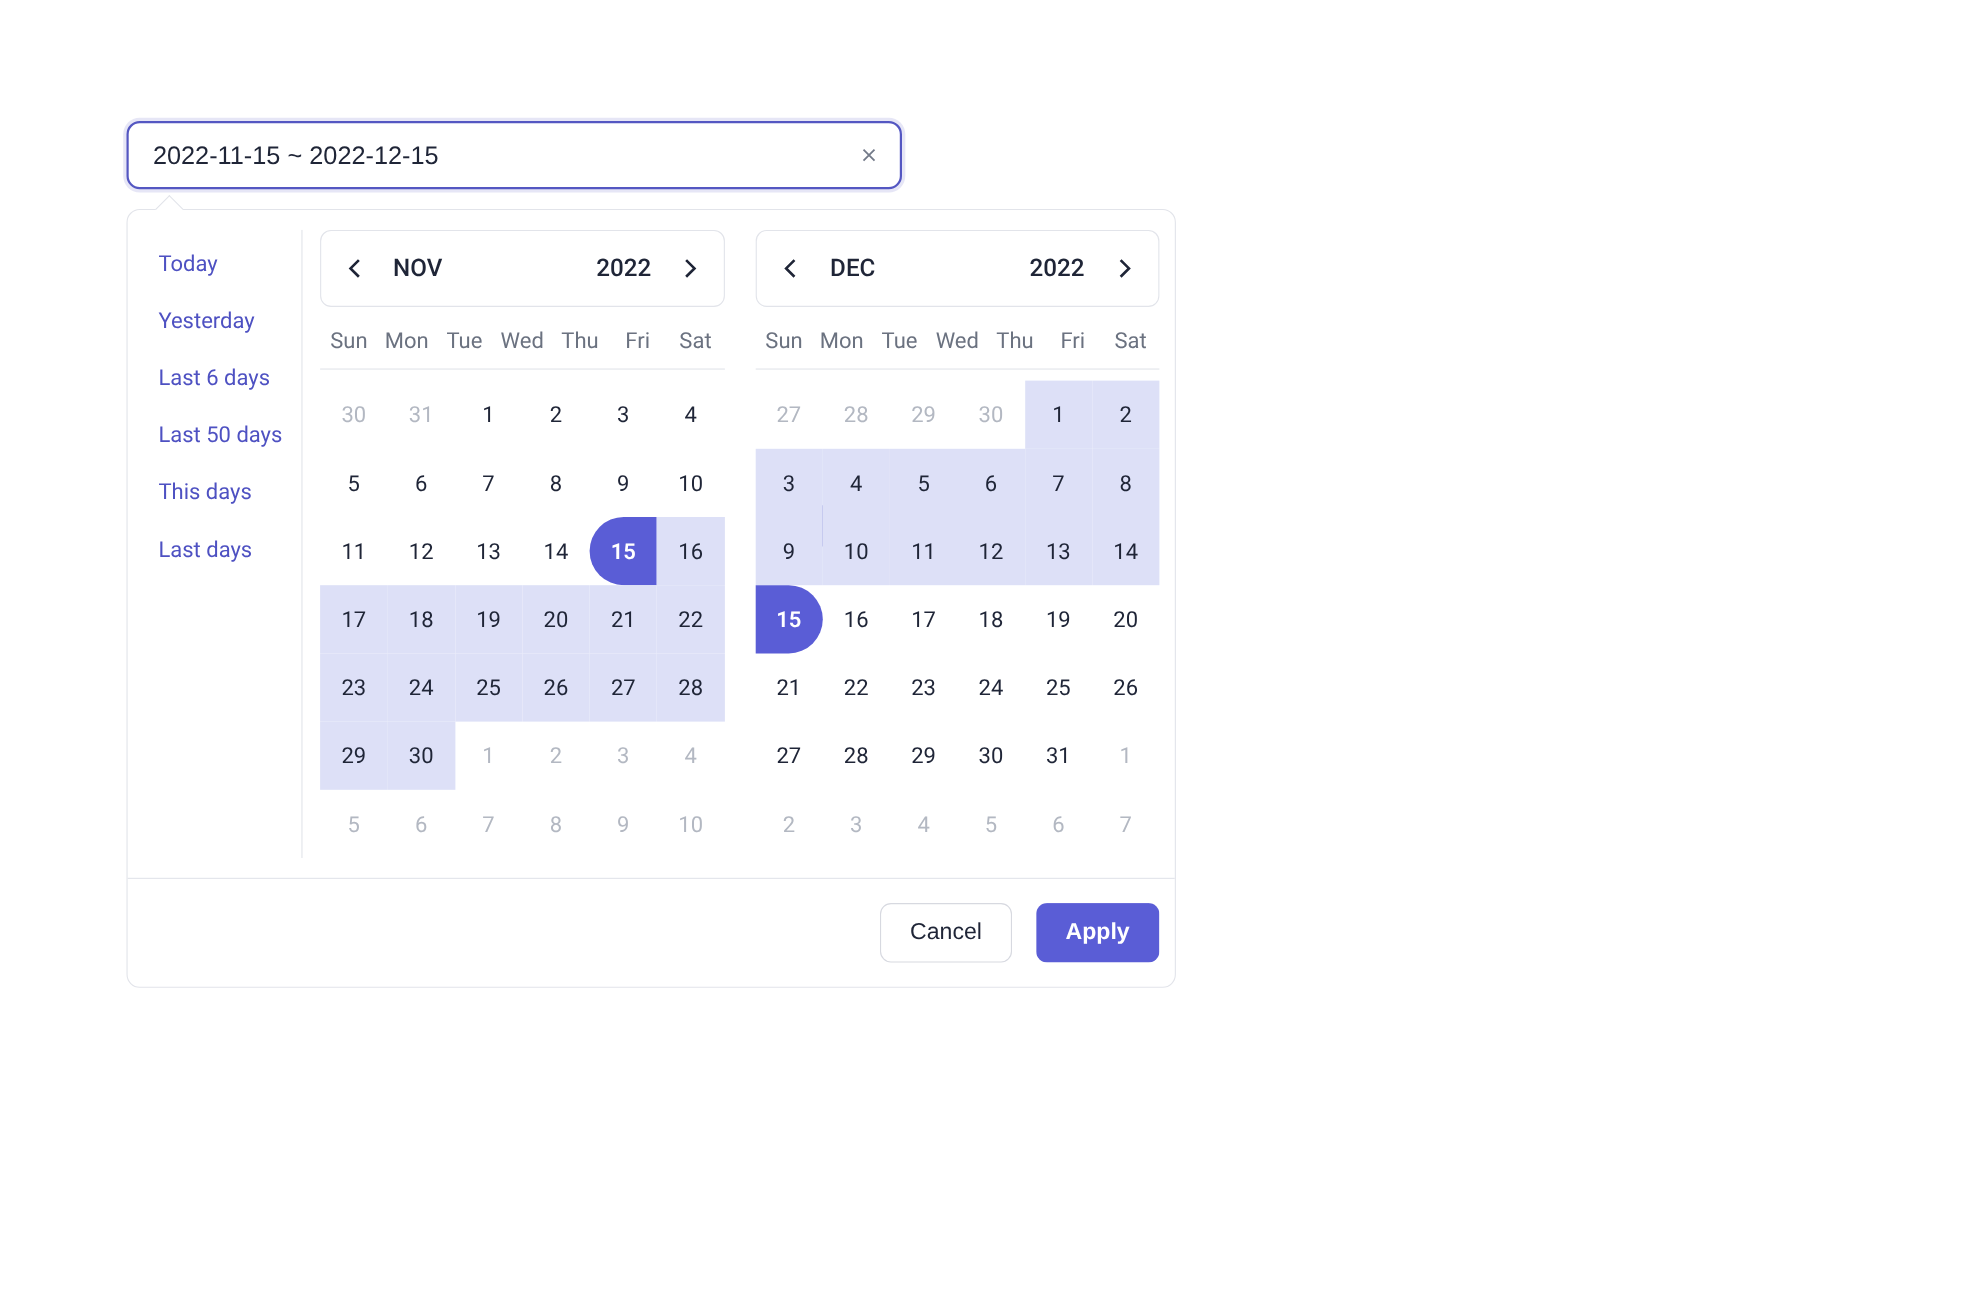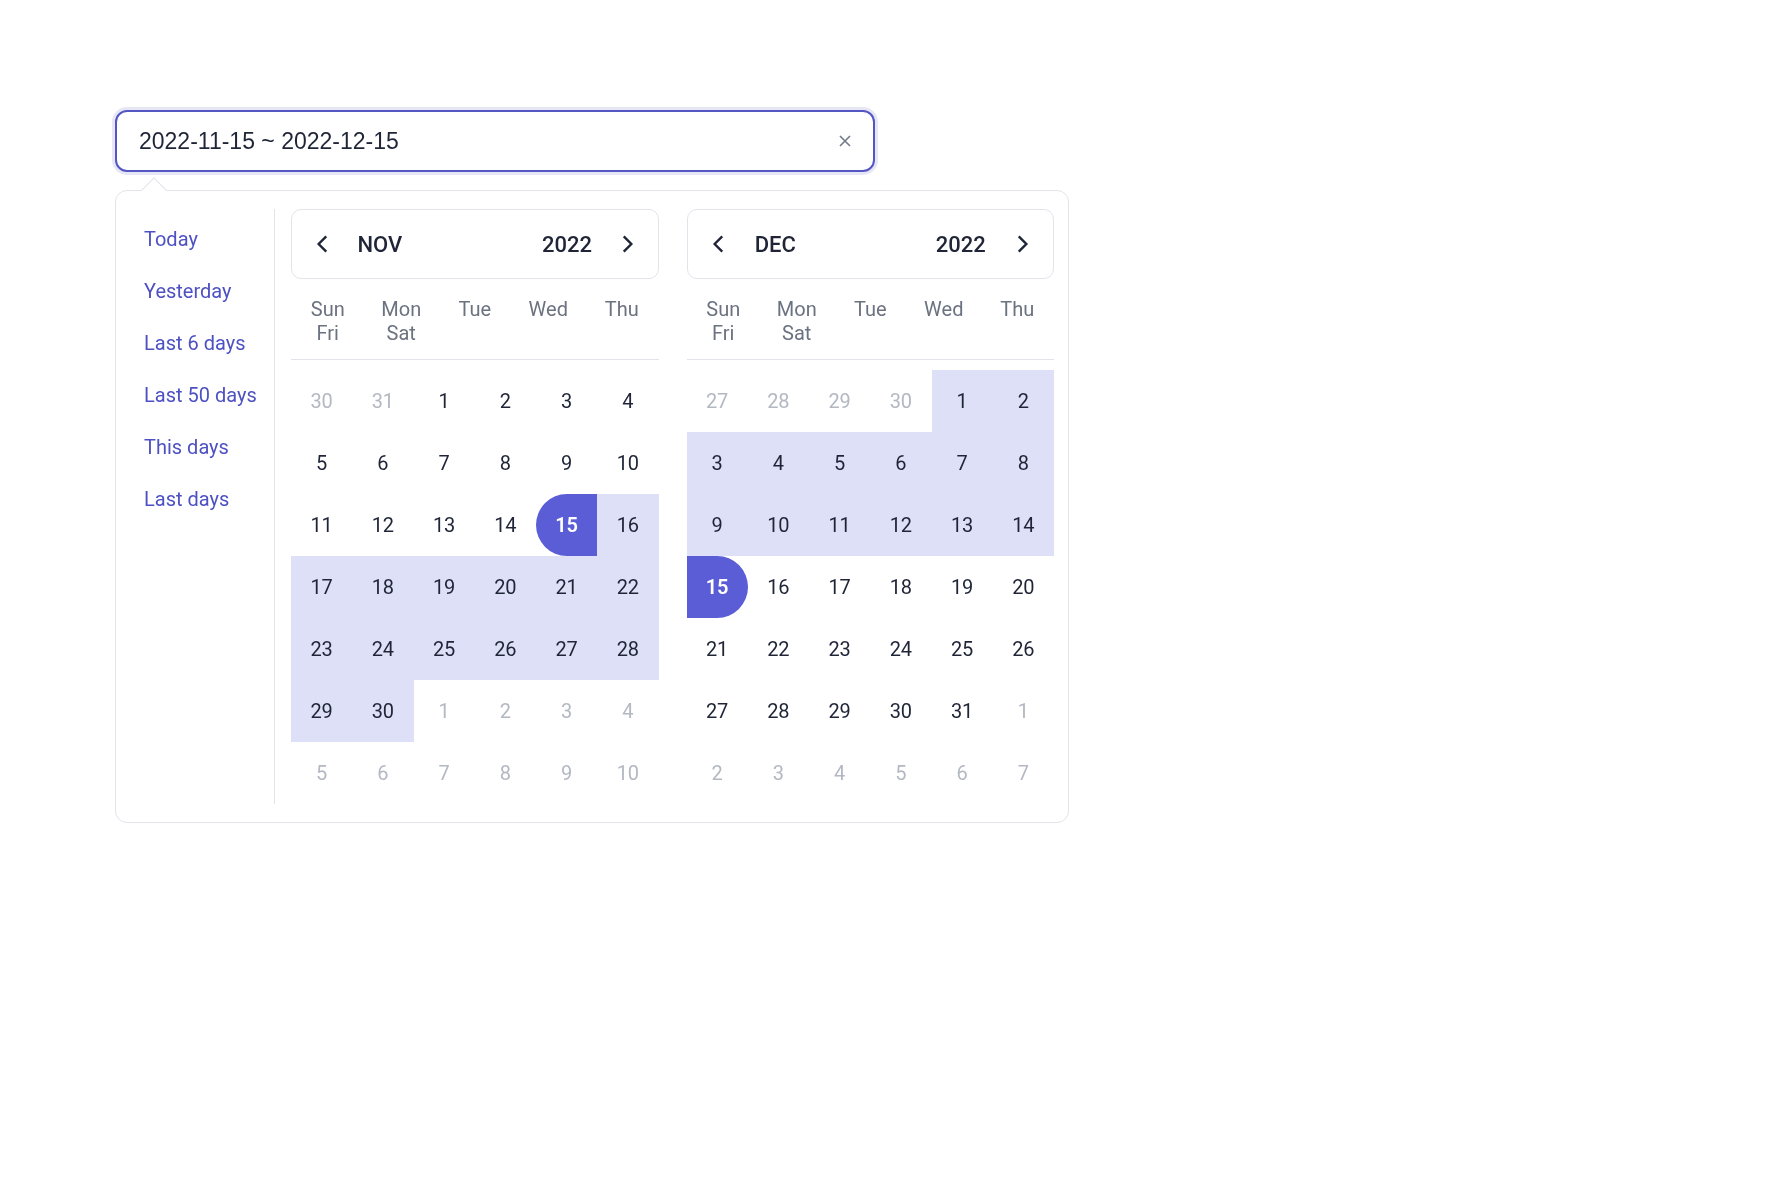--- a/index.html
+++ b/index.html
@@ -3,21 +3,21 @@
   <meta charset="utf-8">
   <style>
     * { box-sizing: border-box; margin: 0; padding: 0; }
     body {
       font-family: -apple-system, BlinkMacSystemFont, "Segoe UI", Roboto, sans-serif;
       background: #fff;
       padding: 110px 115px;
     }
     .date-input-wrapper {
       position: relative;
-      width: 760px;
+      width: 705px;
     }
     .date-input {
       width: 100%;
       height: 62px;
       border: 2px solid #5457c2;
       border-radius: 12px;
       padding: 0 22px;
       font-size: 23px;
       color: #1f2537;
       outline: none;
@@ -112,21 +112,21 @@
       flex: 1;
       display: flex;
       justify-content: center;
       gap: 140px;
       font-size: 22px;
       font-weight: 500;
       color: #1f2537;
     }
     .weekdays {
       display: grid;
-      grid-template-columns: repeat(5, 1fr);
+      grid-template-columns: repeat(7, 1fr);
       text-align: center;
       font-size: 20px;
       color: #6b7280;
       padding-bottom: 14px;
       border-bottom: 1px solid #e2e4ea;
       margin-bottom: 10px;
     }
     .days {
       display: grid;
       grid-template-columns: repeat(6, 1fr);
@@ -350,13 +350,17 @@
             <div class="day muted">3</div>
             <div class="day muted">4</div>
             <div class="day muted">5</div>
             <div class="day muted">6</div>
             <div class="day muted">7</div>
           </div>
       </div>
 
     </div>
   </div>
+  <div class="popover-footer">
+    <button class="btn btn-cancel">Cancel</button>
+    <button class="btn btn-apply">Apply</button>
+  </div>
 </div>
 
 </body></html>

